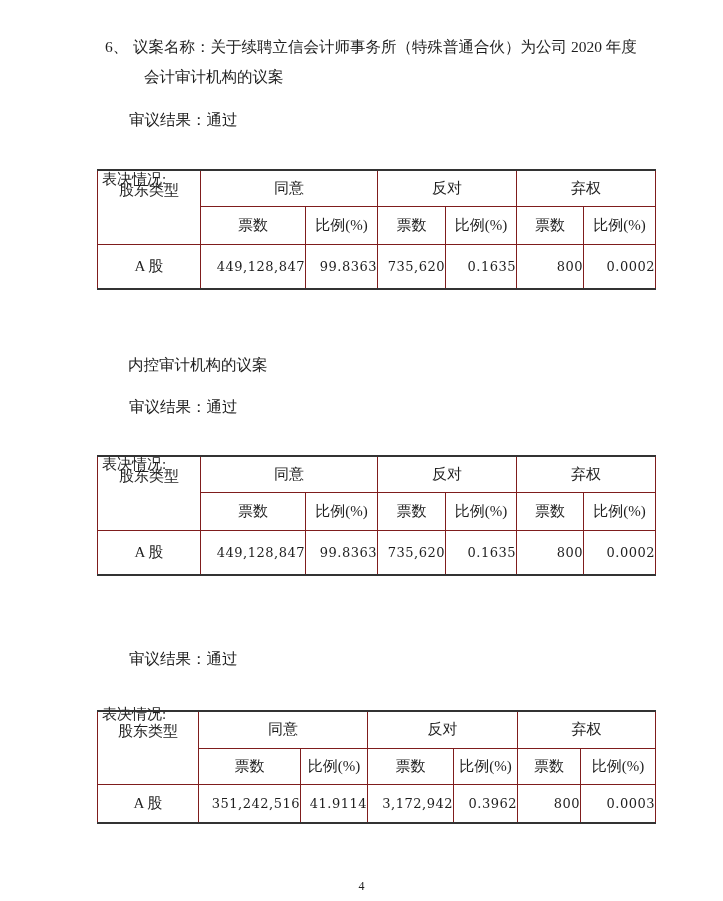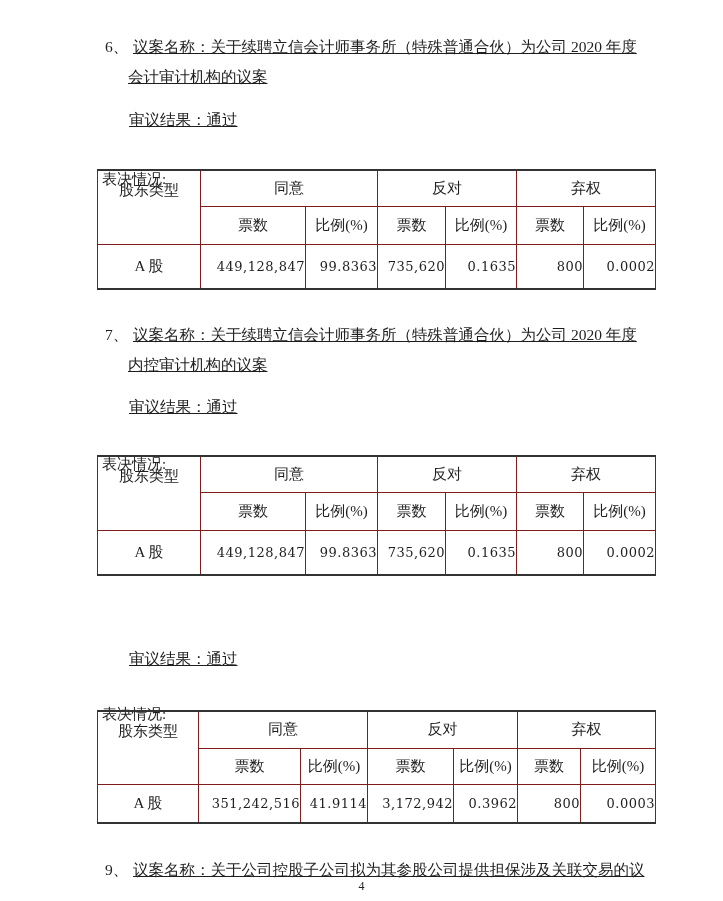--- a/index.html
+++ b/index.html
@@ -8,21 +8,21 @@
     color:#1e1e1e;
     background:#ffffff;
   }
   .page {
     position:relative;
     width:723px; height:901px;
     background:#ffffff;
     overflow:hidden;
   }
   .abs { position:absolute; white-space:nowrap; }
-  .body-line { font-size:15.5px; line-height:1.05;text-decoration:underline; }
+  .body-line { font-size:15.5px; line-height:1.05; }
   .pnum { display:inline-block; width:28px; }
   .voting-label { font-size:15px;margin-top:16px; }
   .page-number { font-size:12px; width:723px; left:0; text-align:center; }
 
   table.vote-table {
     position:absolute;
     border-collapse:collapse;
     table-layout:fixed;
     width:558px;
     border:1px solid #333;
@@ -53,21 +53,21 @@
   .cols-b tr.h1 { height:37px; }
   .cols-b tr.h2 { height:36px; }
   .cols-b tr.d  { height:39px; }
 </style>
 </head>
 <body>
 
 <div class="page">
 
   <div class="abs body-line" style="left:105px; top:39px"><span class="pnum">6、</span><span>议案名称：关于续聘立信会计师事务所（特殊普通合伙）为公司 2020 年度</span></div>
-  <div class="abs body-line" style="left:128px; top:69px">会计审计机构的议案</div>
+  <div class="abs body-line" style="left:144px; top:69px">会计审计机构的议案</div>
   <div class="abs body-line" style="left:129px; top:112px">审议结果：通过</div>
   <div class="abs voting-label" style="left:102px; top:154px">表决情况:</div>
 
   <table class="vote-table cols-a" style="left:97px; top:169px">
     <colgroup>
       <col style="width:103px">
         <col style="width:105px">
         <col style="width:72px">
       <col style="width:68px">
         <col style="width:71px">
@@ -94,21 +94,20 @@
       <td class="num">449,128,847</td>
       <td class="num">99.8363</td>
       <td class="num">735,620</td>
       <td class="num">0.1635</td>
       <td class="num">800</td>
       <td class="num">0.0002</td>
     </tr>
   </tbody>
     </table>
 
-  <div class="abs body-line" style="left:105px; top:327px"><span class="pnum">7、</span><span>议案名称：关于续聘立信会计师事务所（特殊普通合伙）为公司 2020 年度</span></div>
   <div class="abs body-line" style="left:128px; top:357px">内控审计机构的议案</div>
   <div class="abs body-line" style="left:129px; top:399px">审议结果：通过</div>
   <div class="abs voting-label" style="left:102px; top:439px">表决情况:</div>
 
   <table class="vote-table cols-a" style="left:97px; top:455px">
     <colgroup>
       <col style="width:103px">
         <col style="width:105px">
         <col style="width:72px">
       <col style="width:68px">
@@ -176,17 +175,16 @@
       <td class="num">351,242,516</td>
       <td class="num">41.9114</td>
       <td class="num">3,172,942</td>
       <td class="num">0.3962</td>
       <td class="num">800</td>
       <td class="num">0.0003</td>
     </tr>
   </tbody>
     </table>
 
-  <div class="abs body-line" style="left:105px; top:862px"><span class="pnum">9、</span><span>议案名称：关于公司控股子公司拟为其参股公司提供担保涉及关联交易的议</span></div>
 
   <div class="abs page-number" style="top:879px">4</div>
 
 </div>
 
 </body></html>

